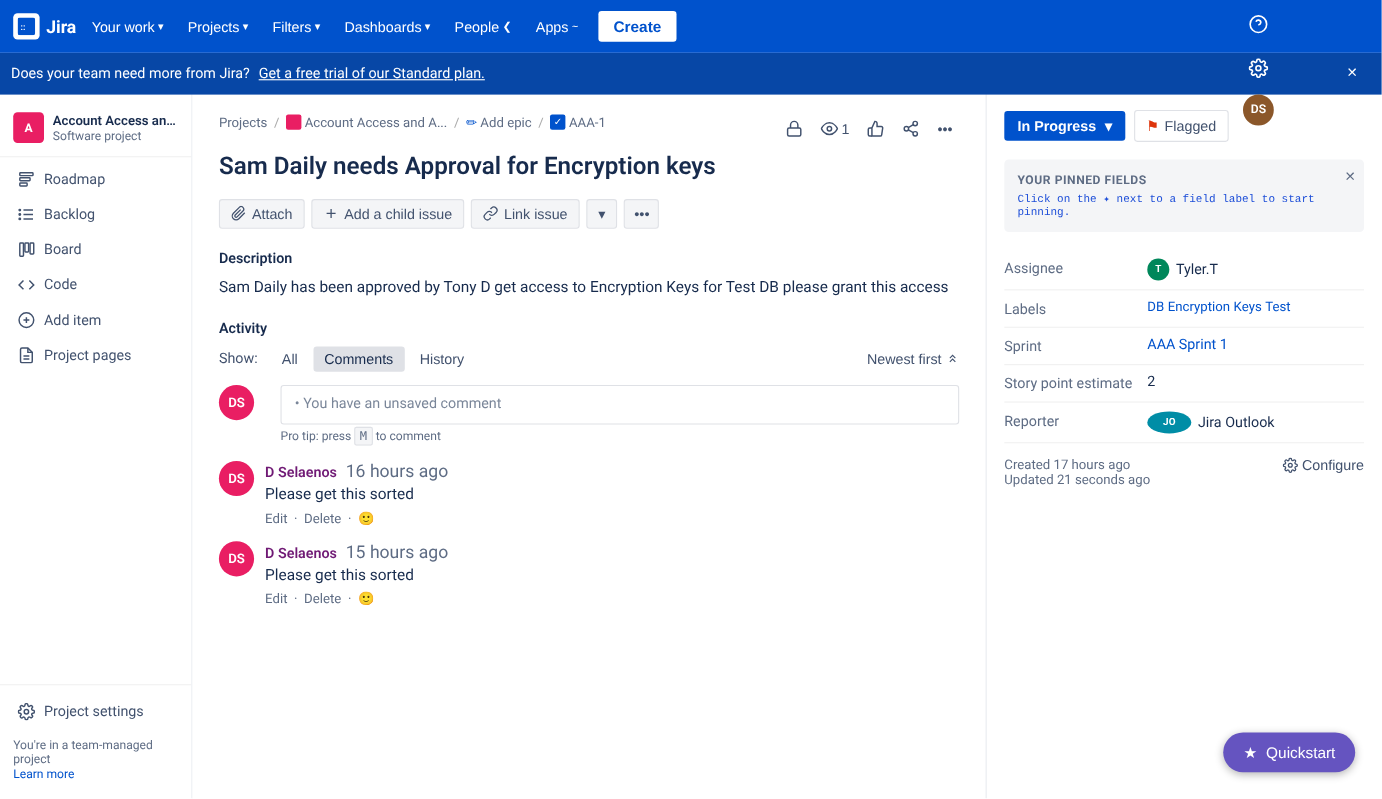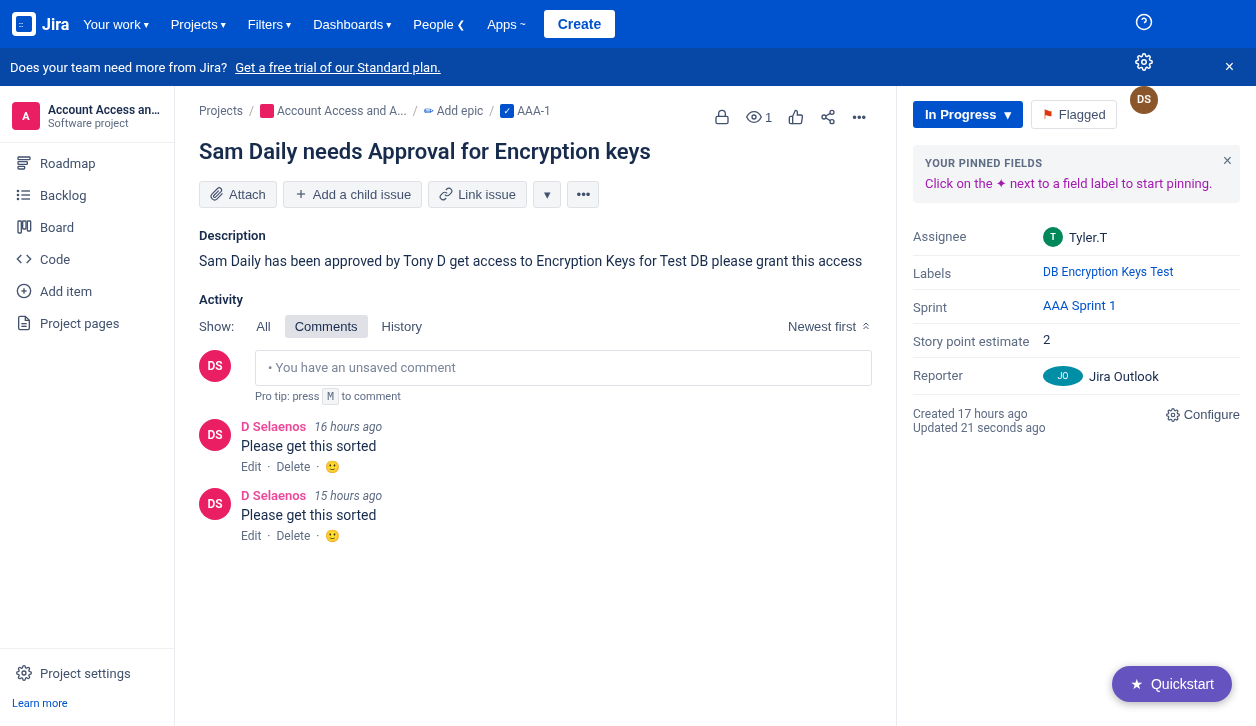--- a/index.html
+++ b/index.html
@@ -86,48 +86,48 @@
     .comment-area { display: flex; gap: 10px; margin-bottom: 16px; }
     .user-avatar { width: 32px; height: 32px; border-radius: 50%; background: #e91e63; color: #fff; display: flex; align-items: center; justify-content: center; font-size: 12px; font-weight: 600; flex-shrink: 0; }
     .comment-input-box { flex: 1; border: 1px solid #dfe1e6; border-radius: 3px; padding: 8px 12px; min-height: 36px; display: flex; align-items: center; color: #7a8699; font-size: 13px; cursor: text; }
     .pro-tip { font-size: 11px; color: #5e6c84; margin-top: 4px; }
     .pro-tip kbd { background: #f4f5f7; border: 1px solid #dfe1e6; border-radius: 2px; padding: 1px 4px; font-size: 11px; }
 
     
     .comment-entry { display: flex; gap: 10px; margin-bottom: 14px; }
     .comment-body { flex: 1; }
     .comment-meta { display: flex; align-items: baseline; gap: 8px; margin-bottom: 4px; }
-    .comment-author { font-size: 13px; font-weight: 600; color: #ec4899; }
-    .comment-time { font-size: 12px; color: #5e6c84; font-style: italic; }
+    .comment-author { font-size: 13px; font-weight: 600; color: #701a75; }
+    .comment-time { font-size: 16px; color: #5e6c84; }
     .comment-text { font-size: 14px; color: #172b4d; margin-bottom: 6px; }
     .comment-actions { display: flex; gap: 6px; font-size: 12px; color: #5e6c84; }
     .comment-action { cursor: pointer; color: #5e6c84; }
     .comment-dot { color: #5e6c84; }
 
     
     .right-panel { width: 360px; min-width: 360px; border-left: 1px solid #e8ecf0; padding: 16px; overflow-y: auto; }
     .right-panel-top { display: flex; align-items: center; gap: 8px; margin-bottom: 16px; }
     .status-btn { display: flex; align-items: center; gap: 6px; background: #0052cc; color: #fff; border: none; border-radius: 3px; padding: 6px 12px; font-size: 13px; font-weight: 600; cursor: pointer; }
     .status-chevron { margin-left: 2px; }
     .flagged-btn { display: flex; align-items: center; gap: 5px; padding: 6px 10px; border: 1px solid #dfe1e6; border-radius: 3px; background: #fff; cursor: pointer; font-size: 13px; color: #42526e; }
 
     
     .pinned-fields { background: #f4f5f7; border-radius: 4px; padding: 12px; margin-bottom: 16px; position: relative; }
     .pinned-fields-title { font-size: 11px; font-weight: 700; color: #5e6c84; text-transform: uppercase; letter-spacing: 0.5px; margin-bottom: 6px; }
-    .pinned-fields-text { font-size: 13px; color: #a21caf; }
+    .pinned-fields-text { font-size: 10px; color: #1d4ed8; font-family: Liberation Mono, monospace; }
     .pinned-fields-close { position: absolute; top: 8px; right: 8px; background: none; border: none; cursor: pointer; color: #5e6c84; font-size: 16px; line-height: 1; }
     .sparkle { display: inline-block; }
 
     
     .field-row { display: flex; align-items: flex-start; padding: 8px 0; border-bottom: 1px solid #f0f0f0; }
     .field-label { width: 130px; font-size: 13px; color: #5e6c84; flex-shrink: 0; padding-top: 2px; }
     .field-value { flex: 1; font-size: 13px; color: #172b4d; }
     .field-value-flex { display: flex; align-items: center; gap: 6px; }
     .assignee-avatar { width: 20px; height: 20px; border-radius: 50%; background: #00875a; color: #fff; display: flex; align-items: center; justify-content: center; font-size: 9px; font-weight: 700; }
-    .reporter-avatar { width: 40px; height: 20px; border-radius: 50%; background: #008da6; color: #fff; display: flex; align-items: center; justify-content: center; font-size: 9px; font-weight: 400; }
+    .reporter-avatar { width: 40px; height: 20px; border-radius: 50%; background: #008da6; color: #fff; display: flex; align-items: center; justify-content: center; font-size: 9px; font-weight: 700; }
     .label-tag { color: #0052cc; cursor: pointer; font-size: 12px; }
     .sprint-link { color: #0052cc; cursor: pointer; }
     .story-point { font-size: 13px; color: #172b4d; }
 
     
     .field-footer { padding: 12px 0 4px; font-size: 12px; color: #5e6c84; }
     .configure-btn { display: flex; align-items: center; gap: 4px; color: #42526e; cursor: pointer; background: none; border: none; font-size: 13px; float: right; }
 
     
     .quickstart-btn { position: fixed; bottom: 24px; right: 24px; background: #6554c0; color: #fff; border: none; border-radius: 24px; padding: 10px 18px; font-size: 14px; font-weight: 500; cursor: pointer; display: flex; align-items: center; gap: 8px; box-shadow: 0 2px 8px rgba(0,0,0,0.3); }
@@ -278,20 +278,21 @@
     </div>
     <div class="sidebar-bottom">
       <div class="sidebar-item">
         <svg width="16" height="16" viewBox="0 0 24 24" fill="none" stroke="#42526e" stroke-width="2">
             <circle cx="12" cy="12" r="3"></circle>
             <path d="M19.4 15a1.65 1.65 0 0 0 .33 1.82l.06.06a2 2 0 0 1-2.83 2.83l-.06-.06a1.65 1.65 0 0 0-1.82-.33 1.65 1.65 0 0 0-1 1.51V21a2 2 0 0 1-4 0v-.09A1.65 1.65 0 0 0 9 19.4a1.65 1.65 0 0 0-1.82.33l-.06.06a2 2 0 0 1-2.83-2.83l.06-.06A1.65 1.65 0 0 0 4.68 15a1.65 1.65 0 0 0-1.51-1H3a2 2 0 0 1 0-4h.09A1.65 1.65 0 0 0 4.6 9a1.65 1.65 0 0 0-.33-1.82l-.06-.06a2 2 0 0 1 2.83-2.83l.06.06A1.65 1.65 0 0 0 9 4.68a1.65 1.65 0 0 0 1-1.51V3a2 2 0 0 1 4 0v.09a1.65 1.65 0 0 0 1 1.51 1.65 1.65 0 0 0 1.82-.33l.06-.06a2 2 0 0 1 2.83 2.83l-.06.06A1.65 1.65 0 0 0 19.4 9a1.65 1.65 0 0 0 1.51 1H21a2 2 0 0 1 0 4h-.09a1.65 1.65 0 0 0-1.51 1z"></path>
           </svg>
         <span>Project settings</span>
       </div>
       <div class="sidebar-footer">
+        <div>You're in a team-managed project</div>
         <a href="#">Learn more</a>
       </div>
     </div>
   </aside>
 
   <main class="main">
 
     <div class="breadcrumb-row">
       <div class="breadcrumb">
         <a href="#">Projects</a>

